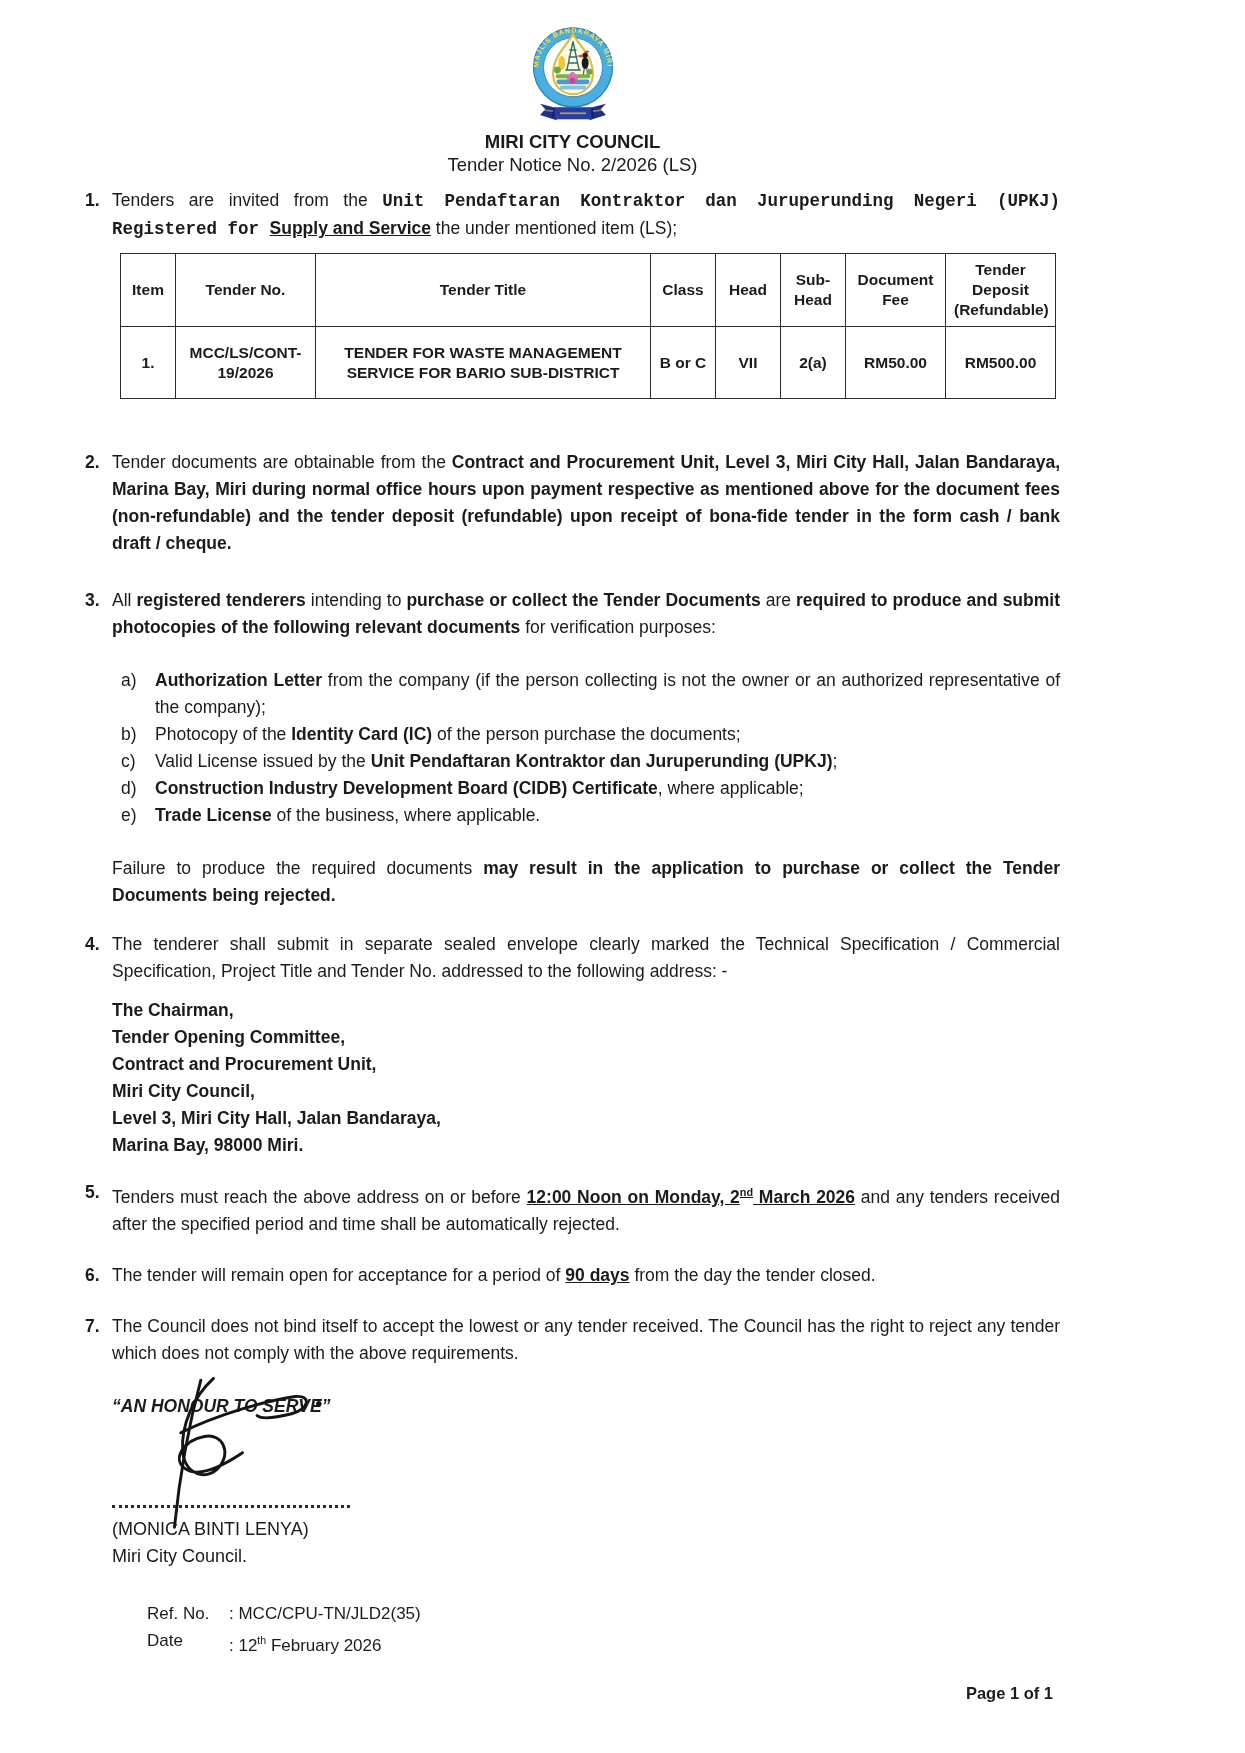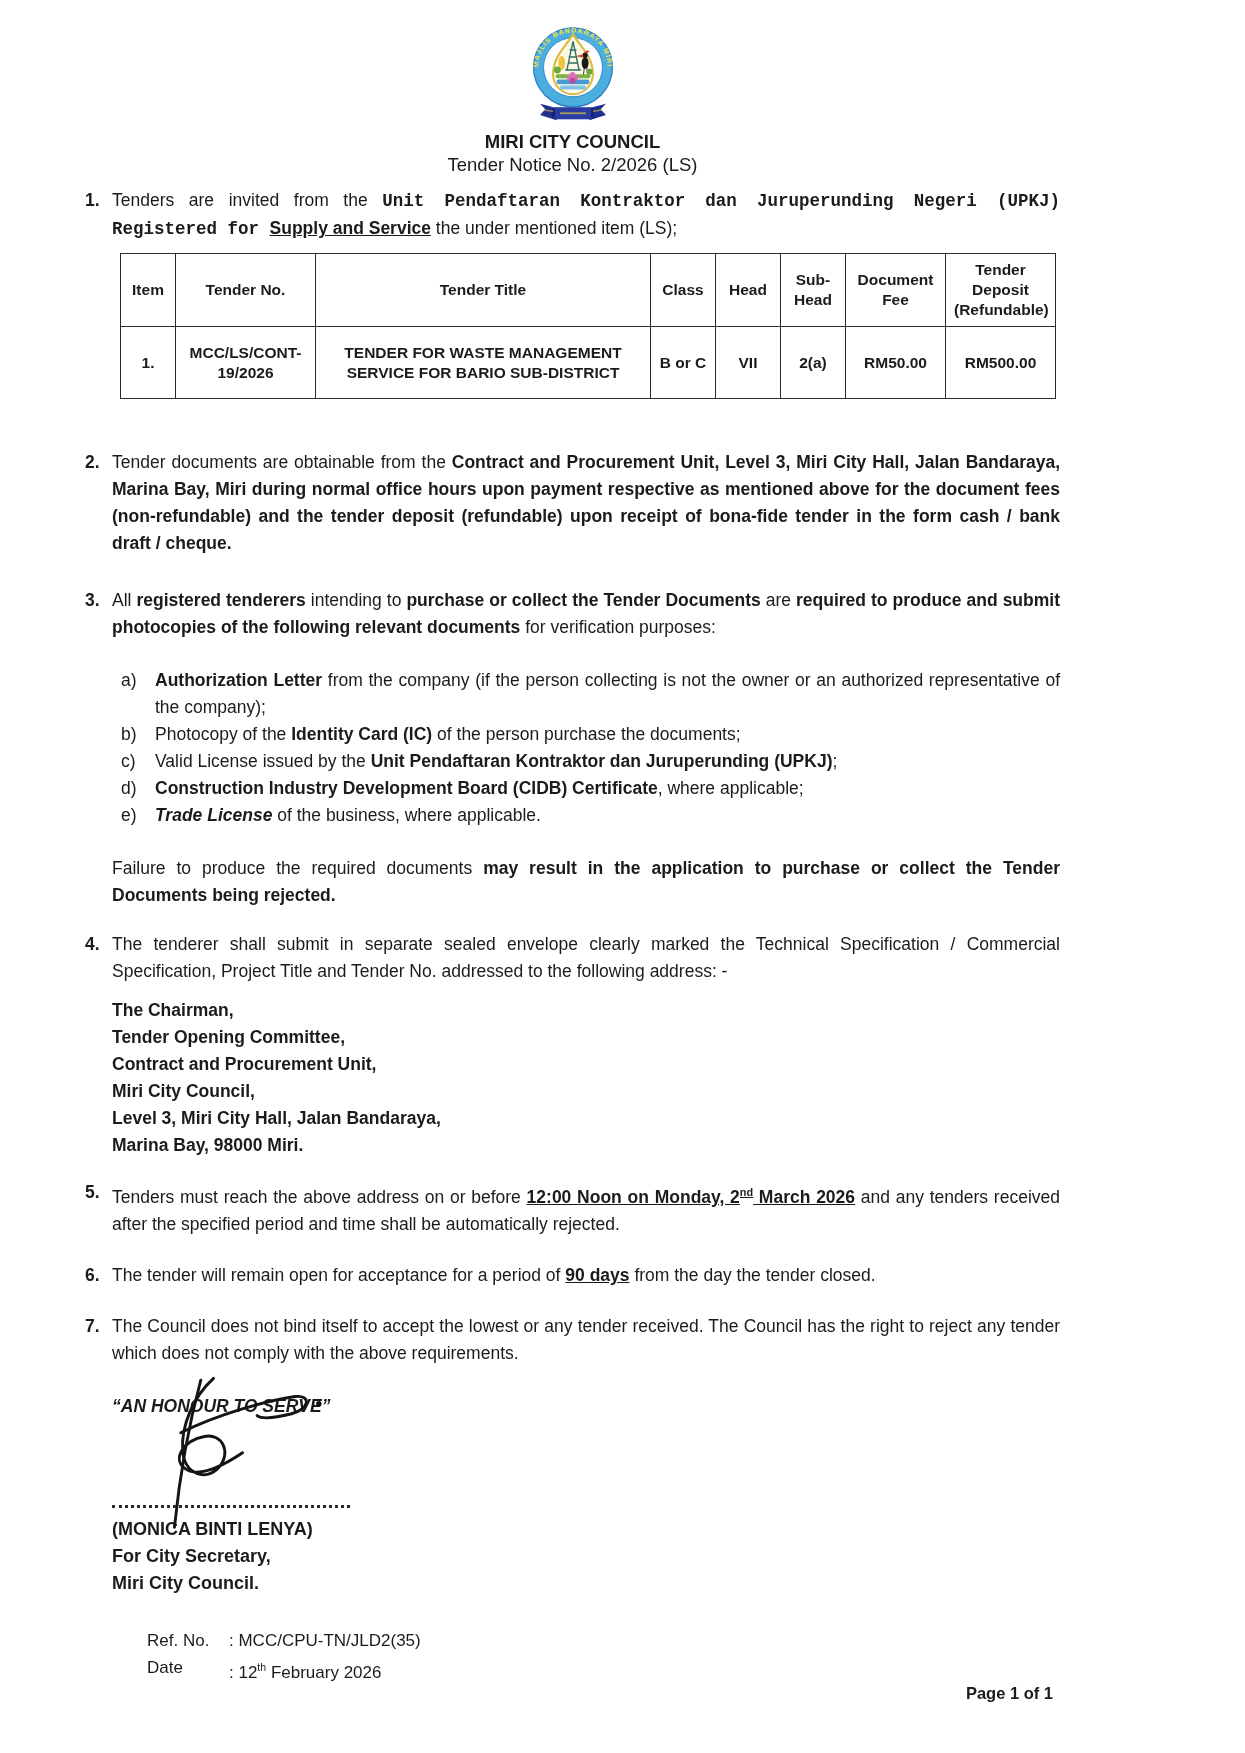--- a/index.html
+++ b/index.html
@@ -51,21 +51,21 @@
 
   .indent { margin-left:27px; }
   .address-block { font-weight:700; }
 
   .motto-line1 { font-weight:700; }
   .motto-line2 { font-weight:700; font-style:italic; }
 
   .sig-area { position:relative; height:96px; }
   .sig-svg { position:absolute; left:18px; top:-62px; width:236px; height:215px; pointer-events:none; }
   .dotted-line { position:absolute; left:0; bottom:8px; width:238px; border-bottom:3px dotted #2a2a2a; }
-  .sig-name, .sig-title, .sig-org { font-weight:700; font-size:18px; }
+  .sig-name, .sig-title, .sig-org { font-weight:400; font-size:18px; }
 
   .ref-block { margin:30px 0 0 62px; font-size:17px; }
   .ref-row { display:flex; }
   .ref-row .lbl { flex:none; width:82px; }
 
   .page-footer { position:absolute; top:1680px; right:192px; font-weight:700; font-size:16.5px; }
   sup { font-size:0.62em;margin-top:37px; }
 </style>
 </head>
 <body>
@@ -183,21 +183,21 @@
     <div class="subitem">
       <span class="letter">c)</span>
       <div class="body"><span>Valid License issued by the </span><span style="font-weight: 700;">Unit Pendaftaran Kontraktor dan Juruperunding (UPKJ)</span><span>;</span></div>
     </div>
     <div class="subitem">
       <span class="letter">d)</span>
       <div class="body"><span style="font-weight: 700;">Construction Industry Development Board (CIDB) Certificate</span><span>, where applicable;</span></div>
     </div>
     <div class="subitem">
       <span class="letter">e)</span>
-      <div class="body"><span style="font-weight: 700; font-style: italic;">Trade License</span><span> of the business, where applicable.</span></div>
+      <div class="body"><span style="font-weight: 700;">Trade License</span><span> of the business, where applicable.</span></div>
     </div>
   </div>
 
   <div class="indent para" style="margin-top:26px;"><span>Failure to produce the required documents </span><span style="font-weight: 700;">may result in the application to purchase or collect the Tender Documents being rejected.</span></div>
 
   <div class="item" style="margin-top:22px;">
     <span class="num">4.</span>
     <div class="body para"><span>The tenderer shall submit in separate sealed envelope clearly marked the Technical Specification / Commercial Specification, Project Title and Tender No. addressed to the following address: -</span></div>
   </div>
 
@@ -236,21 +236,20 @@
         <path d="M56,74 C96,54 152,38 182,34 C200,32 198,48 178,53 C162,57 146,60 140,55"></path>
         <path d="M78,16 C64,68 54,128 49,178"></path>
       </g>
       <circle cx="208" cy="42" r="3" fill="#141414"></circle>
     </svg>
     <div class="dotted-line"></div>
   </div>
 
   <div class="indent">
     <div class="sig-name">(MONICA BINTI LENYA)</div>
-    <div class="sig-title">For City Secretary,</div>
     <div class="sig-org">Miri City Council.</div>
   </div>
 
   <div class="ref-block">
     <div class="ref-row">
       <span class="lbl">Ref. No.</span>
       <span><span>: MCC/CPU-TN/JLD2(35)</span></span>
     </div>
     <div class="ref-row">
       <span class="lbl">Date</span>

